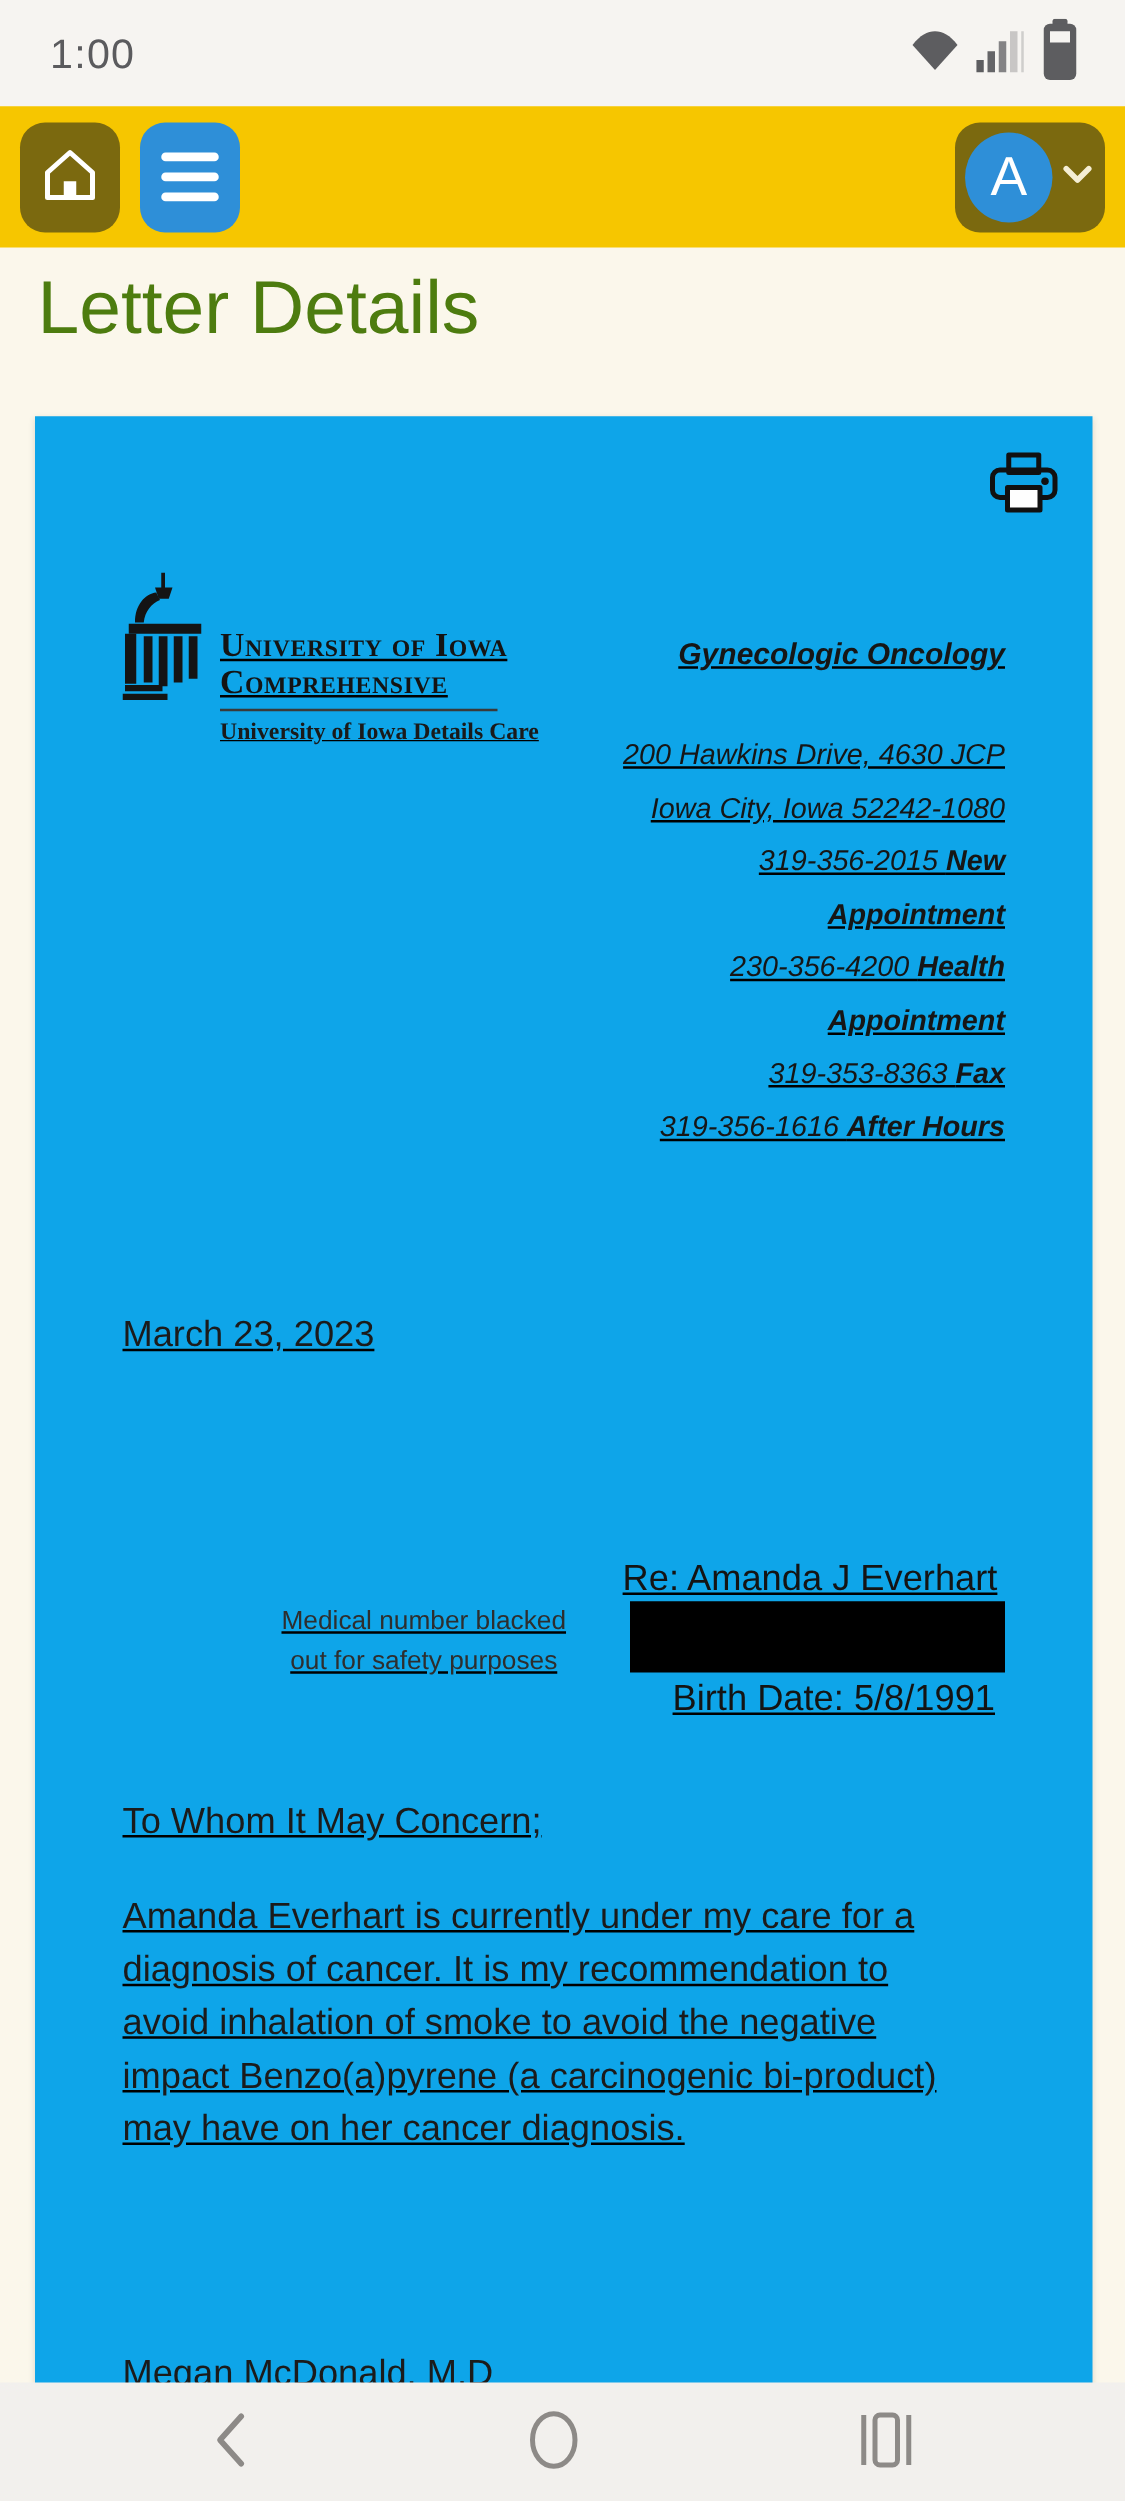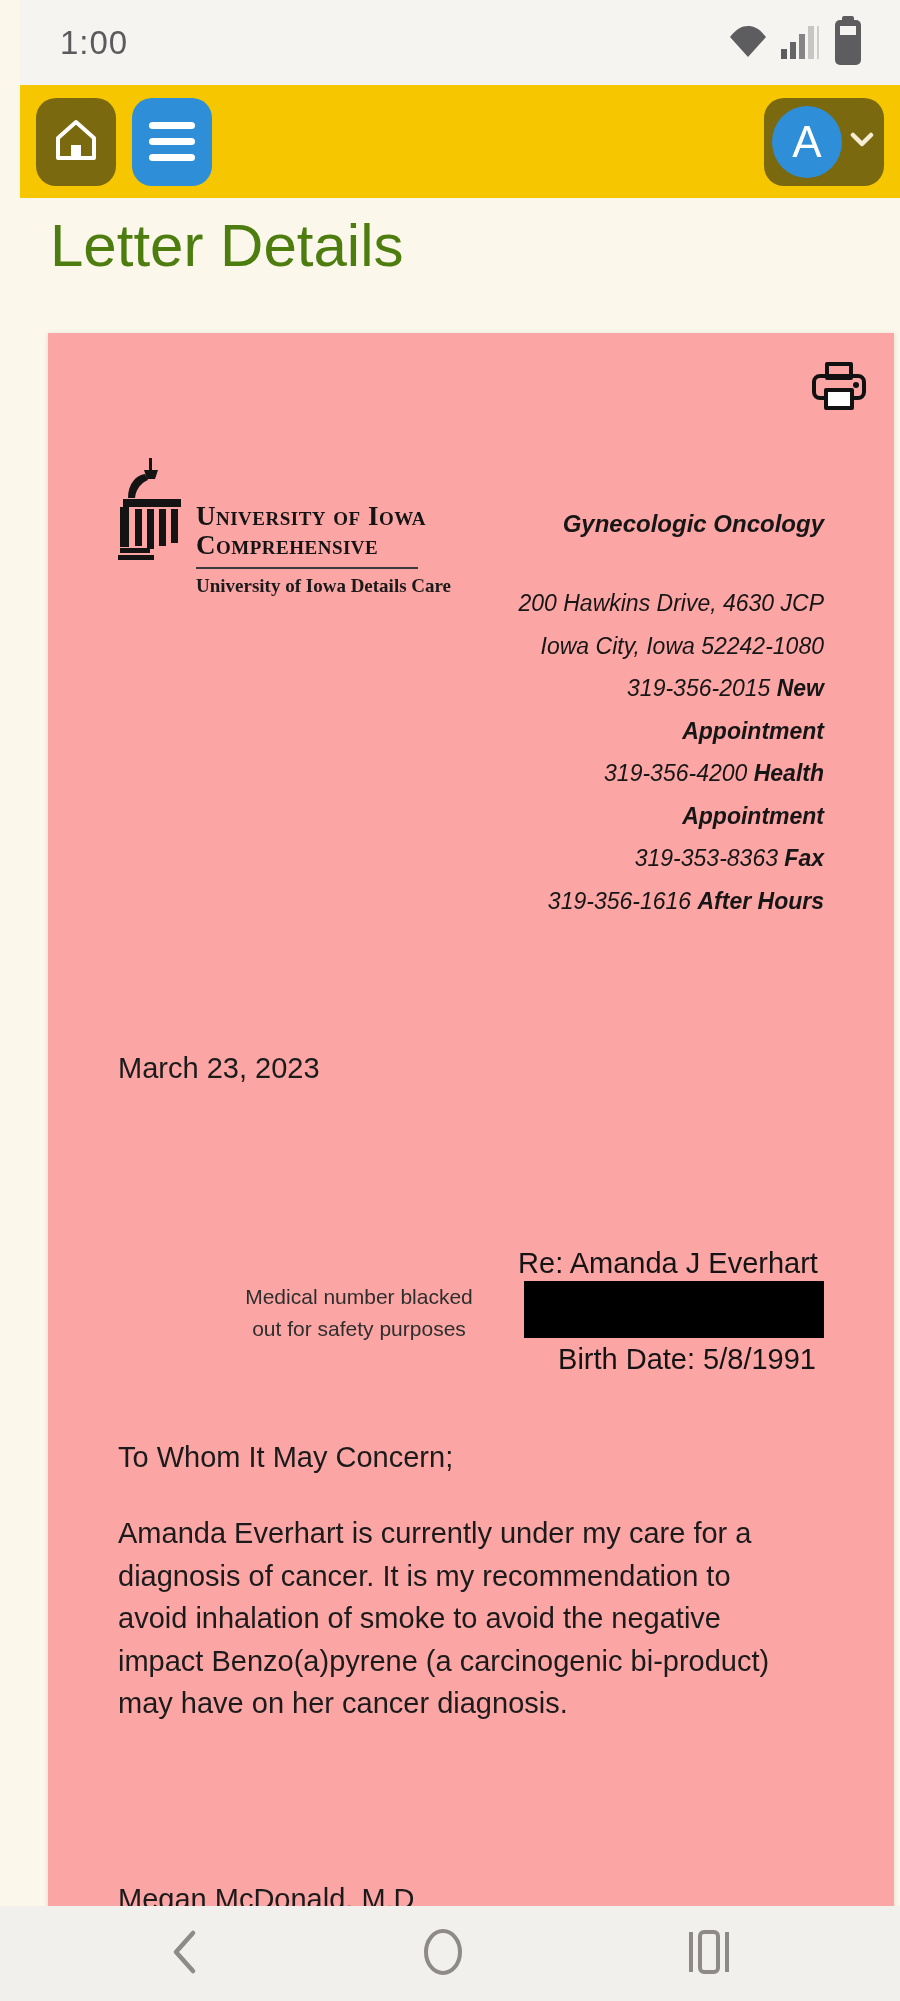--- a/index.html
+++ b/index.html
@@ -1,39 +1,39 @@
 <!DOCTYPE html>
 <html><head>
 <meta charset="utf-8">
 <style>
   * { margin:0; padding:0; box-sizing:border-box; }
   html,body { width:900px; }
   body { font-family:"Liberation Sans","DejaVu Sans",sans-serif; background:#fbf7eb; }
-  .screen { position:relative; width:900px; height:2001px; background:#fbf7eb; overflow:hidden;padding-left:20px; }
+  .screen { position:relative; width:900px; height:2001px; background:#fbf7eb; overflow:hidden; }
 
   
   .status-bar { height:85px; background:#f6f4f1; display:flex; align-items:center; justify-content:space-between; padding:0 38px 0 40px; }
   .status-time { font-size:33px; color:#5b5b5e; letter-spacing:1px; }
   .status-icons { display:flex; align-items:center; gap:13px; }
 
   
   .app-header { height:113px; background:#f6c600; display:flex; align-items:center; padding:0 16px; }
   .icon-btn { width:80px; height:88px; border-radius:20px; border:none; display:flex; align-items:center; justify-content:center; cursor:pointer; }
   .home-btn { background:#7b690f; }
   .menu-btn { background:#2e8fd8; margin-left:16px; }
   .hamburger { display:flex; flex-direction:column; gap:9px; }
   .hamburger span { display:block; width:46px; height:7px; border-radius:4px; background:#fff; }
   .avatar-btn { margin-left:auto; width:120px; height:88px; border-radius:20px; background:#7b690f; border:none; display:flex; align-items:center; padding:0 10px 0 8px; cursor:pointer; }
   .avatar-circle { width:72px; height:72px; border-radius:50%; background:#2e8fd8; color:#fff; font-size:44px; display:flex; align-items:center; justify-content:center; }
   .avatar-chevron { margin-left:8px; }
 
   
   .page-title { font-size:60px; color:#4d7c0f; font-weight:500; padding:10px 0 0 30px; line-height:1.25; }
 
-  .letter-card { position:relative; width:846px; margin:50px 0 0 28px; height:1588px; background:#fca5a5; box-shadow:0 1px 5px rgba(90,80,40,.18); padding:30px 70px 40px 70px; }
+  .letter-card { position:relative; width:846px; margin:50px 0 0 28px; height:1588px; background:#0ea5e9; box-shadow:0 1px 5px rgba(90,80,40,.18); padding:30px 70px 40px 70px;text-decoration:underline; }
   .print-btn { position:absolute; top:28px; right:26px; background:none; border:none; cursor:pointer; }
 
   
   .logo-row { display:flex; margin-top:95px; }
   .logo-block { display:flex; width:390px; flex:none; }
   .logo-text { margin-left:10px; margin-top:44px; color:#141414; }
   .logo-line { font-family:"Liberation Serif","DejaVu Serif",serif; font-variant:small-caps; font-weight:600; font-size:27px; line-height:29px; letter-spacing:.5px; }
   .logo-rule { width:222px; height:2px; background:#3a3a3a; margin:7px 0 6px 0; }
   .logo-tagline { font-family:"Liberation Serif","DejaVu Serif",serif; font-weight:700; font-size:19px; color:#1a1a1a; }
 
@@ -156,21 +156,21 @@
           <div class="logo-rule"></div>
           <div class="logo-tagline">University of Iowa Details Care</div>
         </div>
       </div>
 
       <div class="contact-block">
         <div class="dept-line">Gynecologic Oncology</div>
         <div class="contact-line"><span>200 Hawkins Drive, 4630 JCP</span><b></b></div>
         <div class="contact-line"><span>Iowa City, Iowa 52242-1080</span><b></b></div>
         <div class="contact-line"><span>319-356-2015 </span><b>New Appointment</b></div>
-        <div class="contact-line"><span>319-356-4200 </span><b>Health Appointment</b></div>
+        <div class="contact-line"><span>230-356-4200 </span><b>Health Appointment</b></div>
         <div class="contact-line"><span>319-353-8363 </span><b>Fax</b></div>
         <div class="contact-line"><span>319-356-1616 </span><b>After Hours</b></div>
       </div>
     </div>
 
     <div class="letter-date">March 23, 2023</div>
 
     <div class="re-row">
       <div class="redaction-note">
         <div>Medical number blacked</div>

